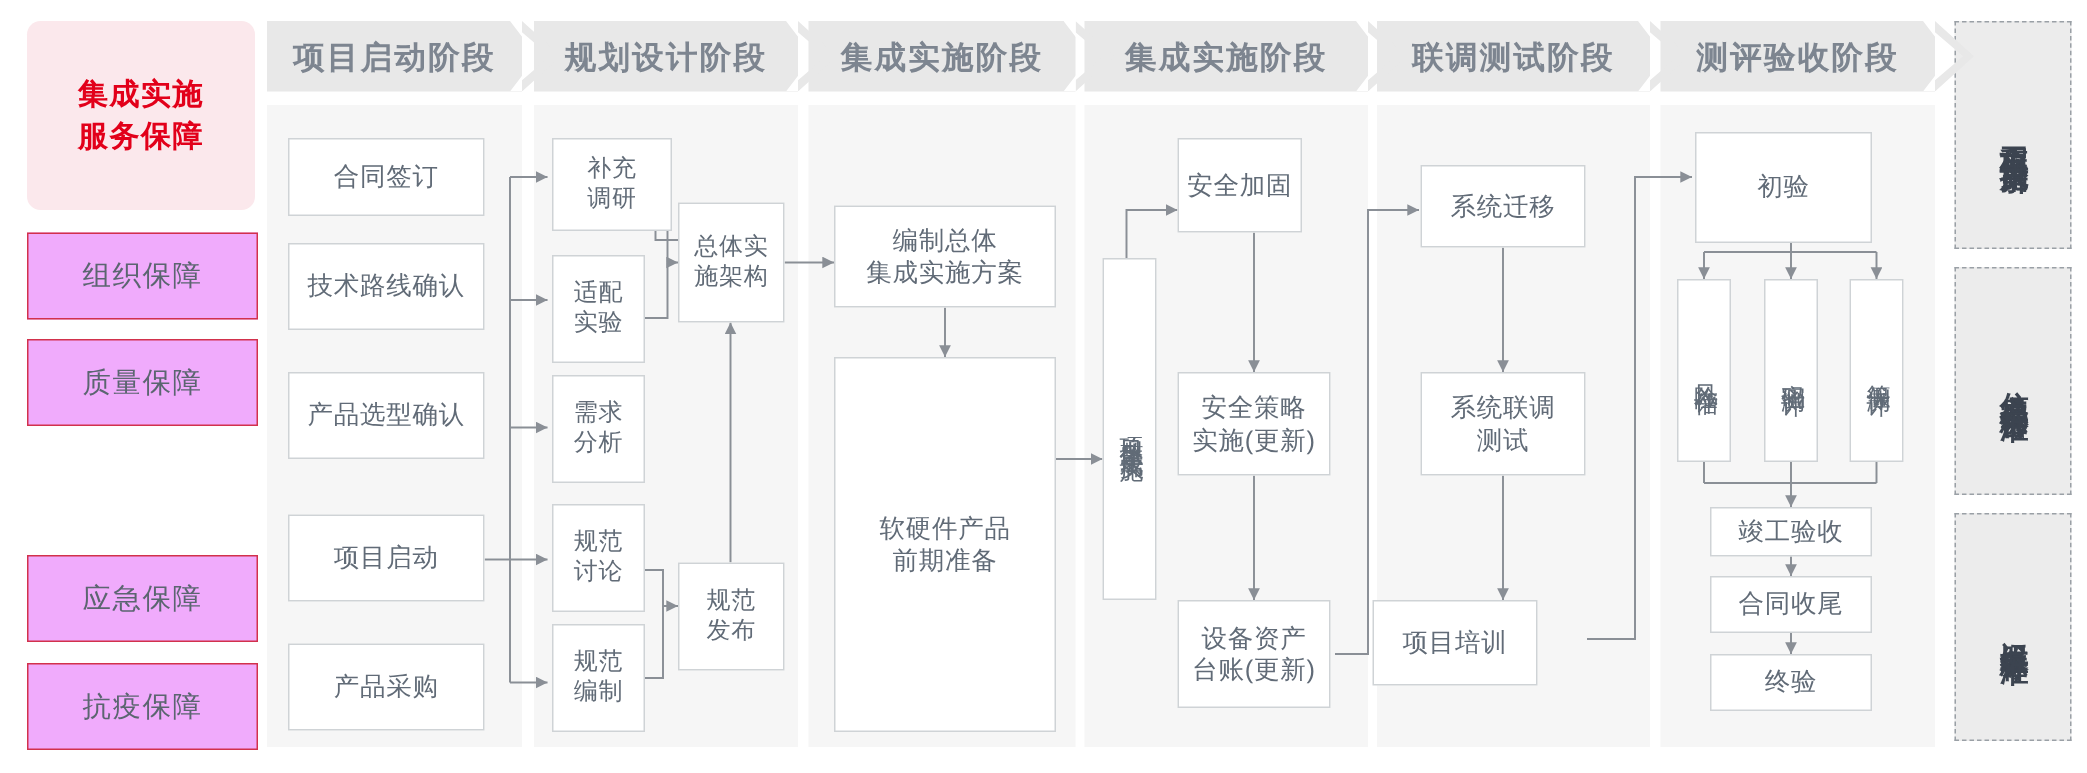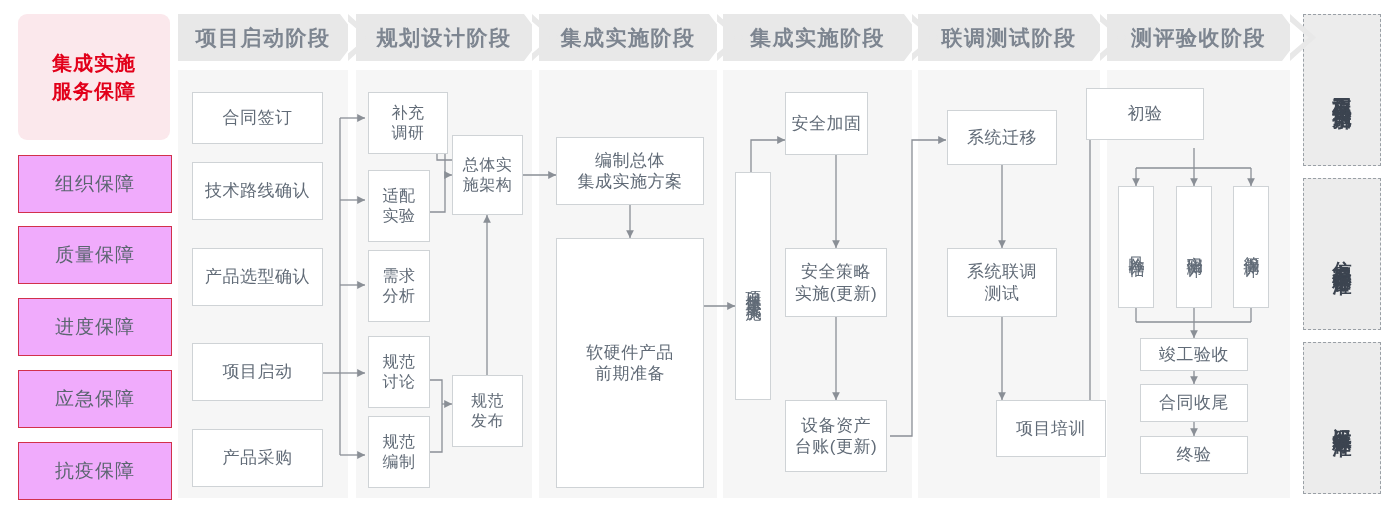--- a/index.html
+++ b/index.html
@@ -130,23 +130,20 @@
         <span>集成实施</span><br>
         <span>服务保障</span>
       </span>
     </div>
     <div class="rail-item" style="top:141px;">
       <span>组织保障</span>
       </div>
     <div class="rail-item" style="top:212px;">
       <span>质量保障</span>
       </div>
-    <div class="rail-item" style="top:284px;">
-      <span>进度保障</span>
-      </div>
     <div class="rail-item" style="top:356px;">
       <span>应急保障</span>
       </div>
     <div class="rail-item" style="top:428px;">
       <span>抗疫保障</span>
       </div>
   </div>
 
   <svg class="edges" viewBox="0 0 1391 515">
     <defs>
@@ -294,25 +291,25 @@
     </div>
 
   <div class="node" style="left:947px;top:110px;width:110px;height:55px;">
     <span>系统迁移</span>
     </div>
   <div class="node" style="left:947px;top:248px;width:110px;height:69px;">
     <span>
       <span>系统联调</span><br>
       <span>测试</span></span>
     </div>
-  <div class="node" style="left:996px;top:400px;width:110px;height:57px;">
+  <div class="node" style="left:915px;top:400px;width:110px;height:57px;">
     <span>项目培训</span>
     </div>
 
-  <div class="node" style="left:1086px;top:88px;width:118px;height:52px;">
+  <div class="node" style="left:1130px;top:88px;width:118px;height:74px;">
     <span>初验</span>
     </div>
   <div class="node vert" style="left:1118px;top:186px;width:36px;height:122px;font-size:16px;">
     <span>风险评估</span>
     </div>
   <div class="node vert" style="left:1176px;top:186px;width:36px;height:122px;font-size:16px;">
     <span>密码测评</span>
     </div>
   <div class="node vert" style="left:1233px;top:186px;width:36px;height:122px;font-size:16px;">
     <span>等保测评</span>

